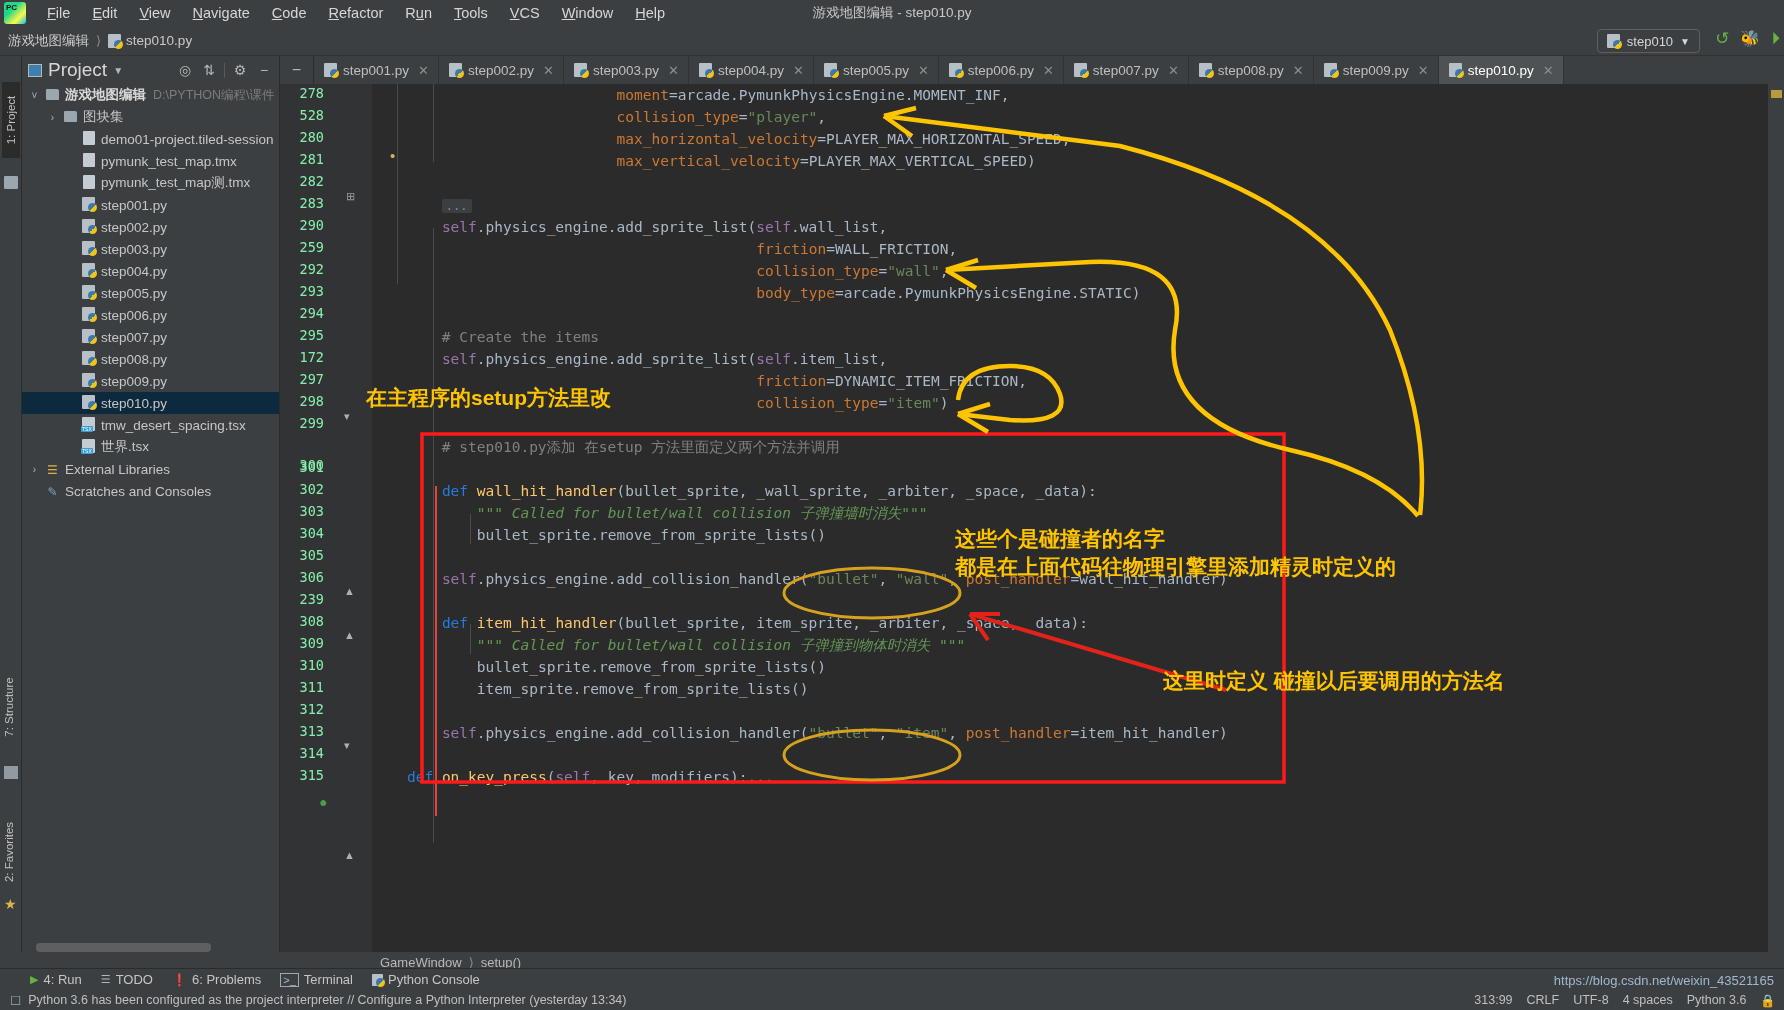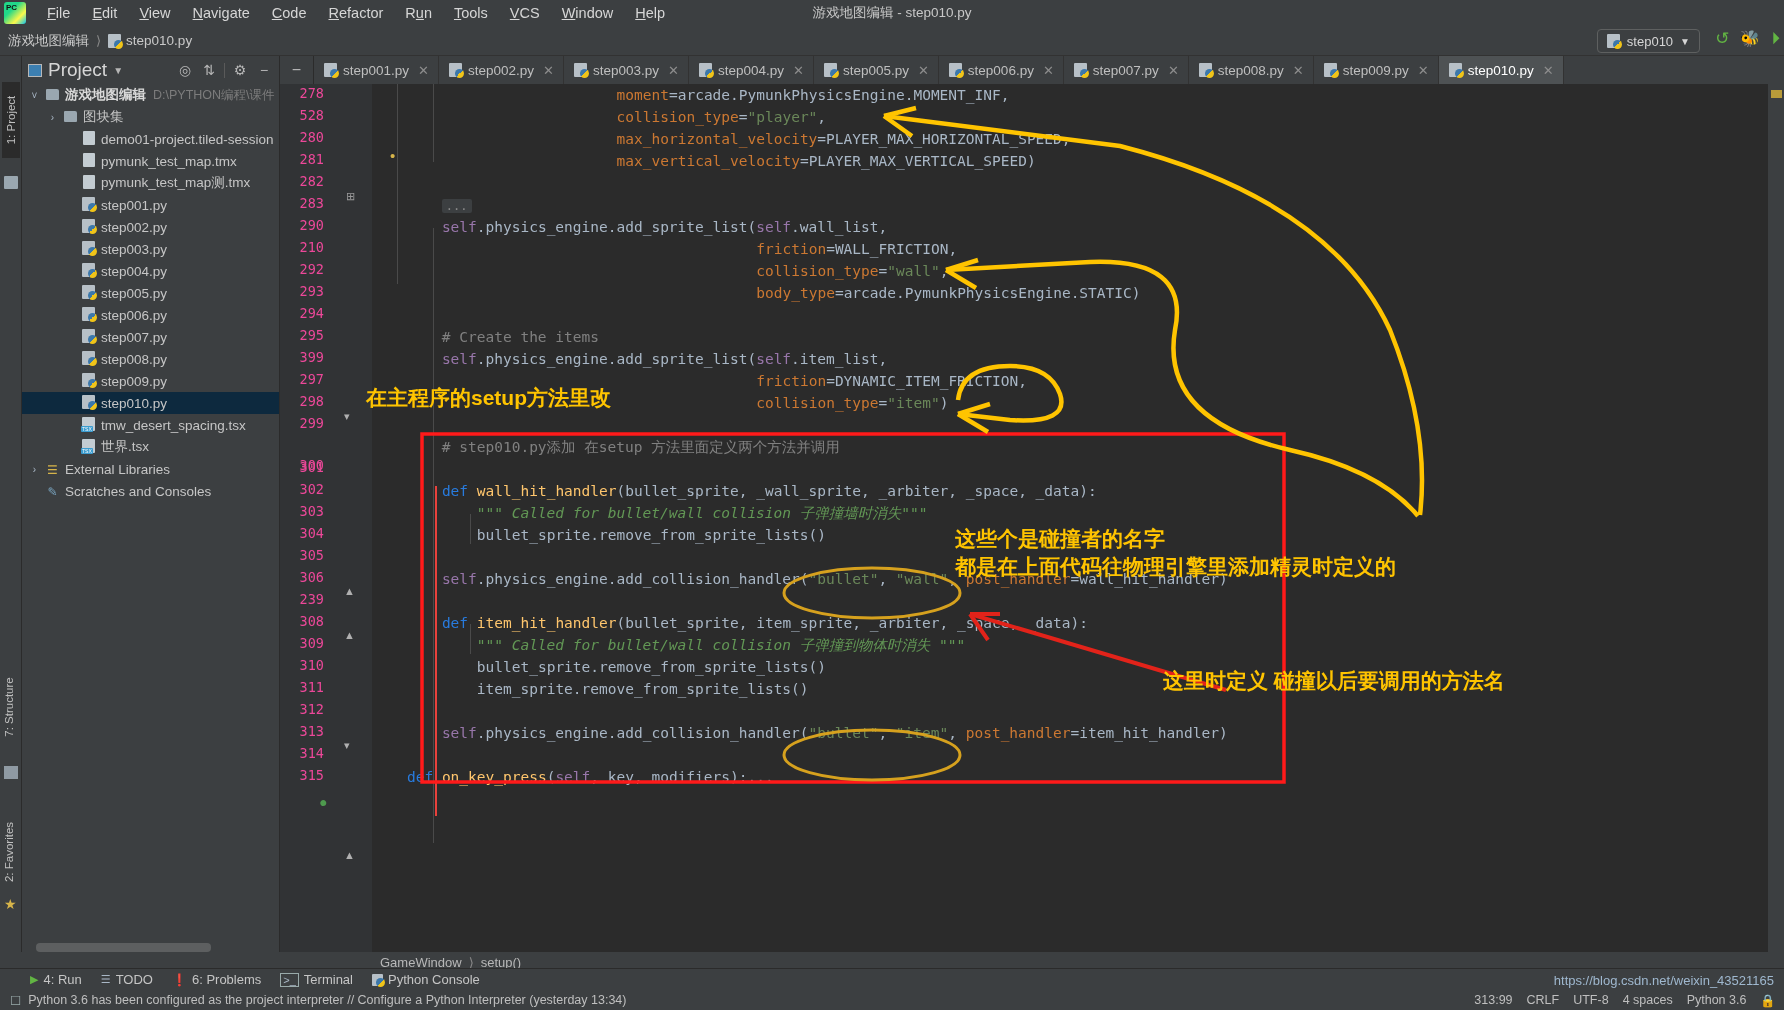--- a/index.html
+++ b/index.html
@@ -76,21 +76,21 @@
     font-size:16px; color:#b9b9b9; border-right:1px solid #2b2b2b;}
   .tab { display:flex; align-items:center; gap:6px; padding:0 9px 0 10px; font-size:13.5px;
     color:#bfbfbf; border-right:1px solid #323232; white-space:nowrap; }
   .tab.active { background:#4e5254; color:#ffffff; }
   .tab .x { color:#8d8d8d; font-size:13px; margin-left:3px; }
 
   
   .editor { position:absolute; left:280px; top:84px; right:0; bottom:58px; background:#2b2b2b;
     overflow:hidden; }
   .gutter { position:absolute; left:0; top:0; width:92px; height:100%; background:#313335; }
-  .gnum { position:absolute; right:48px; font-size:13.5px; color:#ec4899;
+  .gnum { position:absolute; right:48px; font-size:13.5px; color:#86efac;
     font-family:"DejaVu Sans Mono", monospace; }
   .gmark { position:absolute; font-size:11px; color:#999; }
   .codearea { position:absolute; left:92px; top:0; right:16px; height:100%;
     font-family:"DejaVu Sans Mono", monospace; font-size:14.5px; white-space:pre; }
   .cl { position:absolute; left:0; line-height:22px; }
   .k { color:#cc7832; }   
   .kb { color:#287bde; }  
   .s { color:#6a8759; }   
   .n { color:#9876aa; }   
   .p { color:#a9b7c6; }   
@@ -364,26 +364,26 @@
   <div class="editor">
     <div class="gutter">
       <div id="gutternums">
           <div class="gnum" style="top: 1px;">278</div>
           <div class="gnum" style="top: 23px;">528</div>
           <div class="gnum" style="top: 45px;">280</div>
           <div class="gnum" style="top: 67px; text-align: center;">281</div>
           <div class="gnum" style="top: 89px;">282</div>
           <div class="gnum" style="top: 111px;">283</div>
           <div class="gnum" style="top: 133px;">290</div>
-          <div class="gnum" style="top: 155px;">210</div>
+          <div class="gnum" style="top: 155px;">259</div>
           <div class="gnum" style="top: 177px;">292</div>
           <div class="gnum" style="top: 199px;">293</div>
           <div class="gnum" style="top: 221px;">294</div>
           <div class="gnum" style="top: 243px;">295</div>
-          <div class="gnum" style="top: 265px;">399</div>
+          <div class="gnum" style="top: 265px;">172</div>
           <div class="gnum" style="top: 287px;">297</div>
           <div class="gnum" style="top: 309px;">298</div>
           <div class="gnum" style="top: 331px;">299</div>
           <div class="gnum" style="top: 373px;">300</div>
           <div class="gnum" style="top: 375px;">301</div>
           <div class="gnum" style="top: 397px;">302</div>
           <div class="gnum" style="top: 419px;">303</div>
           <div class="gnum" style="top: 441px;">304</div>
           <div class="gnum" style="top: 463px;">305</div>
           <div class="gnum" style="top: 485px;">306</div>

